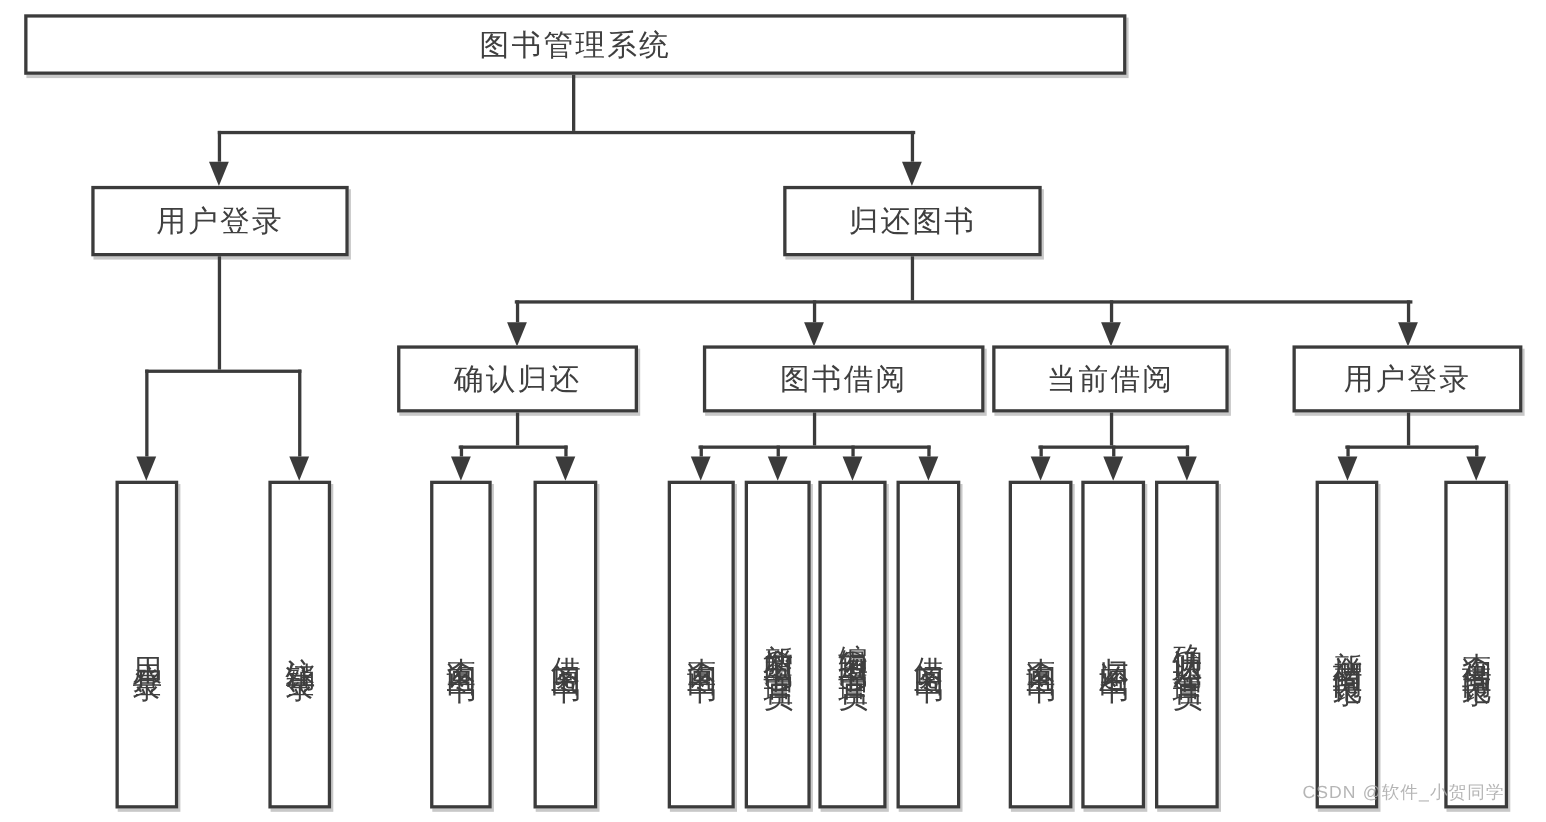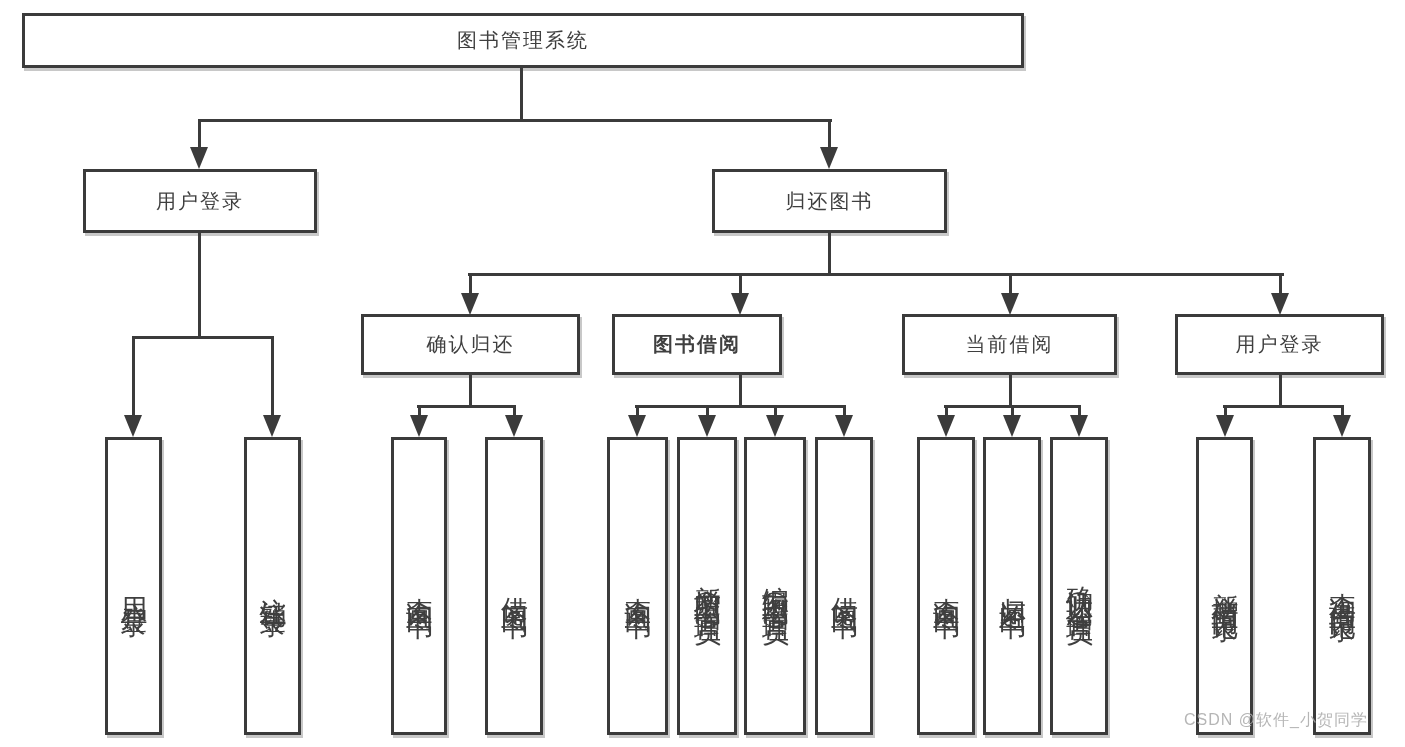--- a/index.html
+++ b/index.html
@@ -12,21 +12,21 @@
     background:var(--background); overflow:hidden;
     font-family:"Liberation Sans","DejaVu Sans",sans-serif;
     color:var(--text);
   }
   .box{
     position:absolute; box-sizing:border-box;
     border:3px solid var(--box-border); background:var(--box-fill);
     box-shadow:2px 3px 0 var(--shadow);
     display:flex; align-items:center; justify-content:center;
   }
-  .hlabel{font-size:20px; letter-spacing:2px; white-space:nowrap;}
+  .hlabel{font-size:27px; letter-spacing:2px; white-space:nowrap;}
   .leaf .vtext{
     writing-mode:vertical-rl; text-orientation:mixed;
     font-size:27px; letter-spacing:5px; line-height:1;
   }
   .v{position:absolute; width:3px; background:var(--line);}
   .h{position:absolute; height:3px; background:var(--line);}
   .tri{
     position:absolute; width:0; height:0;
     border-left:9px solid transparent; border-right:9px solid transparent;
     border-top:22px solid var(--line);
@@ -74,21 +74,21 @@
   <div class="v" style="left:739px;top:273px;height:20px;"></div>
   <div class="tri" style="left:731px;top:293px;"></div>
   <div class="v" style="left:1009px;top:273px;height:20px;"></div>
   <div class="tri" style="left:1001px;top:293px;"></div>
   <div class="v" style="left:1279px;top:273px;height:20px;"></div>
   <div class="tri" style="left:1271px;top:293px;"></div>
 
   <div class="box" style="left:361px;top:314px;width:219px;height:61px;">
     <span class="hlabel">确认归还</span>
   </div>
-  <div class="box" style="left:612px;top:314px;width:170px;height:61px;font-weight:bold;">
+  <div class="box" style="left:639px;top:314px;width:256px;height:61px;">
     <span class="hlabel">图书借阅</span>
   </div>
   <div class="box" style="left:902px;top:314px;width:215px;height:61px;font-family:Liberation Mono, monospace;">
     <span class="hlabel">当前借阅</span>
   </div>
   <div class="box" style="left:1175px;top:314px;width:209px;height:61px;">
     <span class="hlabel">用户登录</span>
   </div>
 
   <div class="v" style="left:469px;top:375px;height:30px;"></div>

